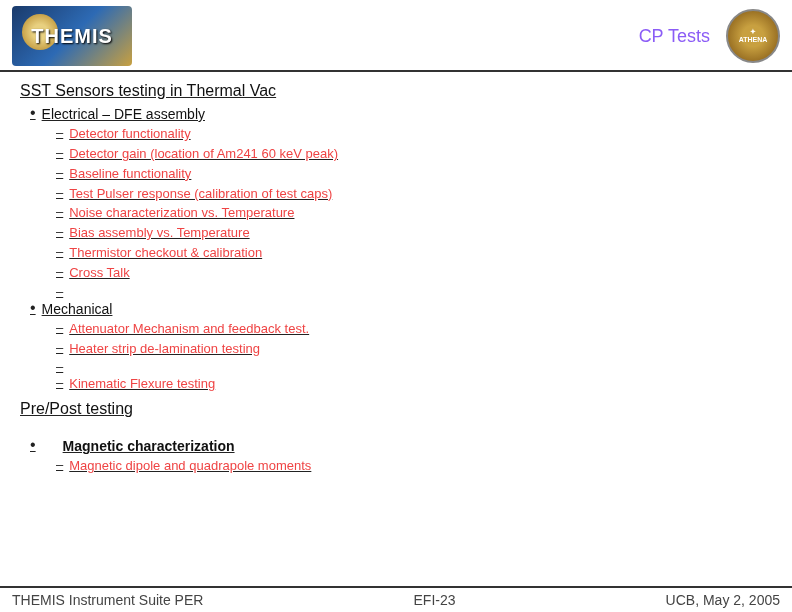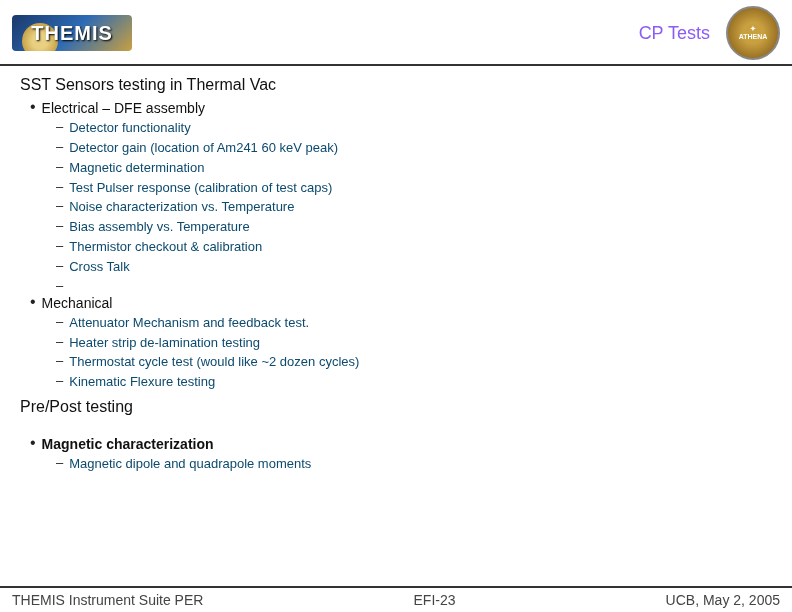--- a/index.html
+++ b/index.html
@@ -22,21 +22,21 @@
       border-bottom: 2px solid #333;
     }
 
     .logo-area {
       display: flex;
       align-items: center;
     }
 
     .logo-box {
       width: 120px;
-      height: 36px;
+      height: 60px;
       background: linear-gradient(135deg, #1a3a6b 0%, #2d6ab4 50%, #c8a040 100%);
       border-radius: 4px;
       display: flex;
       align-items: center;
       justify-content: center;
       position: relative;
       overflow: hidden;
     }
 
     .logo-text {
@@ -83,20 +83,21 @@
       font-size: 7px;
       color: #fff;
       text-align: center;
       font-weight: bold;
       line-height: 1.2;
     }
 
     
     .content {
       padding: 10px 20px 6px 20px;
+      text-decoration: underline;
     }
 
     .section-title {
       font-size: 16px;
       font-weight: normal;
       margin-bottom: 6px;
       color: #111;
     }
 
     .bullet-item {
@@ -131,21 +132,21 @@
     }
 
     .dash {
       margin-right: 6px;
       flex-shrink: 0;
       font-size: 13px;
     }
 
     .sub-text {
       font-size: 13px;
-      color: #0c4a6e;
+      color: #ef4444;
       line-height: 1.45;
     }
 
     .pre-post-title {
       font-size: 16px;
       font-weight: normal;
       margin-top: 6px;
       margin-bottom: 20px;
       color: #111;
     }
@@ -159,20 +160,21 @@
       border-top: 2px solid #333;
       display: flex;
       justify-content: space-between;
       padding: 4px 12px;
       font-size: 14px;
       color: #444;
     }
 
     .bold-item {
       font-weight: bold;
+      margin-left: 21px;
     }
   </style>
 </head>
 <body>
 
 <div class="header">
   <div class="logo-area">
     <div class="logo-box">
       <div class="logo-circle"></div>
       <span class="logo-text">THEMIS</span>
@@ -198,21 +200,21 @@
     <div class="sub-item">
       <span class="dash">–</span>
       <span class="sub-text">Detector functionality</span>
     </div>
     <div class="sub-item">
       <span class="dash">–</span>
       <span class="sub-text">Detector gain (location of Am241 60 keV peak)</span>
     </div>
     <div class="sub-item">
       <span class="dash">–</span>
-      <span class="sub-text">Magnetic determination</span>
+      <span class="sub-text">Baseline functionality</span>
     </div>
     <div class="sub-item">
       <span class="dash">–</span>
       <span class="sub-text">Test Pulser response (calibration of test caps)</span>
     </div>
     <div class="sub-item">
       <span class="dash">–</span>
       <span class="sub-text">Noise characterization vs. Temperature</span>
     </div>
     <div class="sub-item">
@@ -240,21 +242,20 @@
     <div class="sub-item">
       <span class="dash">–</span>
       <span class="sub-text">Attenuator Mechanism and feedback test.</span>
     </div>
     <div class="sub-item">
       <span class="dash">–</span>
       <span class="sub-text">Heater strip de-lamination testing</span>
     </div>
     <div class="sub-item">
       <span class="dash">–</span>
-      <span class="sub-text">Thermostat cycle test (would like ~2 dozen cycles)</span>
     </div>
     <div class="sub-item">
       <span class="dash">–</span>
       <span class="sub-text">Kinematic Flexure testing</span>
     </div>
   </div>
 
   <div class="pre-post-title">Pre/Post testing</div>
 
   <div class="bullet-item">

